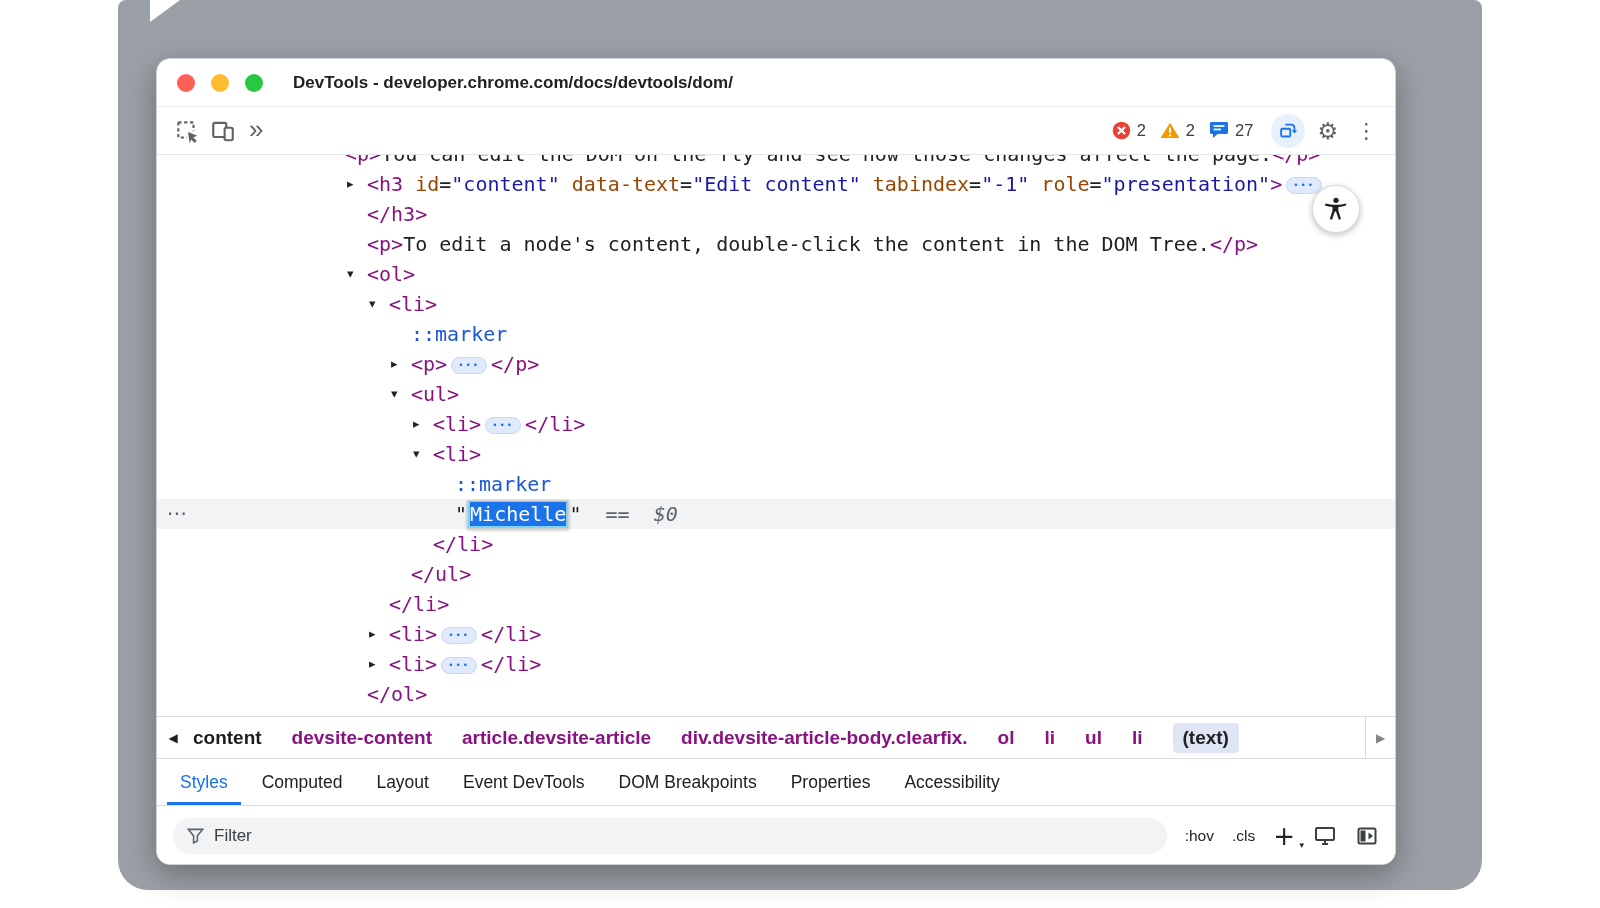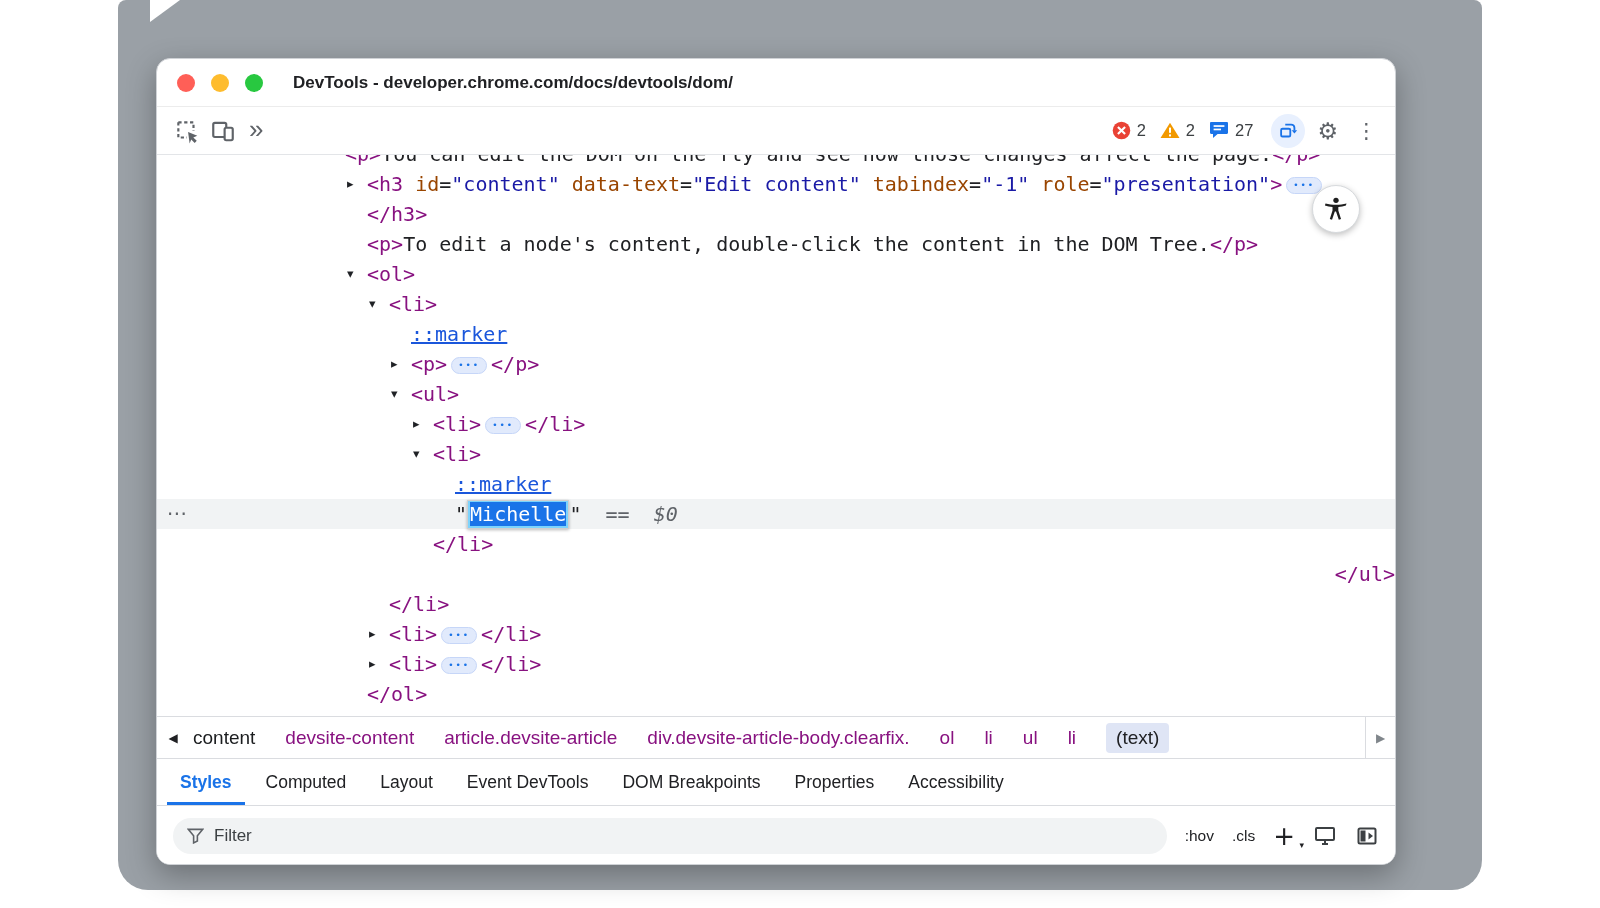--- a/index.html
+++ b/index.html
@@ -56,21 +56,21 @@
   }
   .tree-line { position: relative; height: 30px; white-space: pre; }
   .tree-line.sel { background: var(--row-bg, #f1f3f4); }
   .arrow { position: absolute; top: 0; line-height: 30px; font-size: 13px; color: #1f2125; font-family: "DejaVu Sans", sans-serif; }
   .row-dots { position: absolute; left: 10px; top: 0; line-height: 28px; color: #5f6368; font-size: 20px; font-family: "DejaVu Sans", sans-serif; }
   .sg-tag   { color: var(--tag, #881280); }
   .sg-attr  { color: var(--attr, #994500); }
   .sg-val   { color: var(--val, #1a1aa6); }
   .sg-punct { color: #202124; }
   .sg-text  { color: #202124; }
-  .sg-marker{ color: var(--marker, #1a56db); text-decoration: underline; }
+  .sg-marker{ color: var(--marker, #1a56db); }
   .sg-quote { color: #202124; }
   .sg-eq    { color: #5f6368; }
   .sg-dollar{ color: #5f6368; font-style: italic; }
   .pill {
     display: inline-block; vertical-align: 3px; height: 17px; line-height: 15px;
     padding: 0 6px; margin: 0 4px; border-radius: 9px;
     background: #e1eafc; border: 1px solid #c6d6f8;
     color: var(--accent, #1a73e8); font-size: 9px; letter-spacing: 2px;
     font-family: "DejaVu Sans", sans-serif;
   }
@@ -84,28 +84,28 @@
     position: absolute; left: 1155px; top: 126px; width: 48px; height: 48px;
     border-radius: 50%; background: #fff; border: 1px solid #d7dadd;
     box-shadow: 0 2px 6px rgba(0,0,0,.25);
     display: flex; align-items: center; justify-content: center; z-index: 5;
   }
   
   .crumbs { position: absolute; top: 657px; left: 0; right: 0; height: 42px; border-top: 1px solid #dadce0; display: flex; align-items: center; background: #fff; }
   .crumb-nav { width: 32px; height: 100%; display: flex; align-items: center; justify-content: center; background: none; border: none; font-size: 12px; color: #202124; flex: none; }
   .crumb-nav.next { border-left: 1px solid #dadce0; color: #80868b; width: 30px; }
   .crumb-list { flex: 1; display: flex; align-items: center; gap: 30px; overflow: hidden; font-size: 19px; padding-left: 4px; }
-  .crumb { flex: none; }
+  .crumb { flex: none; font-weight: bold; }
   .crumb.tag { color: var(--tag, #881280); }
   .crumb.plain { color: #1b1d1f; }
   .crumb.current { color: #202124; background: var(--crumb-sel, #dfe5f5); padding: 4px 10px; border-radius: 4px; }
   
   .panel-tabs { position: absolute; top: 699px; left: 0; right: 0; height: 48px; border-top: 1px solid #dadce0; border-bottom: 1px solid #dadce0; display: flex; align-items: center; padding-left: 6px; background: #fff; }
   .ptab { display: flex; align-items: center; height: 100%; padding: 0 17px; font-size: 17.5px; color: #202124; position: relative; }
-  .ptab.active { color: var(--accent, #1a73e8); font-weight: bold; }
+  .ptab.active { color: var(--accent, #1a73e8); }
   .ptab.active::after { content: ""; position: absolute; left: 4px; right: 4px; bottom: 0; height: 3px; background: var(--accent, #1a73e8); }
   
   .styles-toolbar { position: absolute; top: 747px; left: 0; right: 0; height: 60px; display: flex; align-items: center; padding: 0 16px; gap: 18px; background: #fff; }
   .filter-box { flex: 1; height: 36px; border-radius: 18px; background: #f1f3f4; display: flex; align-items: center; padding: 10px 14px; gap: 10px; }
   .filter-text { font-size: 17px; color: #3c4043; }
   .state-label { font-size: 15.5px; color: #202124; flex: none; background: none; border: none; }
   .plus-wrap { position: relative; flex: none; background: none; border: none; }
   .plus-sign { font-size: 26px; color: #202124; line-height: 1; font-family: "DejaVu Sans", sans-serif; }
   .plus-caret { position: absolute; right: -9px; bottom: -1px; font-size: 9px; color: #202124; }
 </style>
@@ -196,21 +196,21 @@
       <div class="tree-line" style="padding-left: 210px;"><span class="arrow" style="left: 190px;">▾</span><span class="sg-tag">&lt;ol&gt;</span></div>
       <div class="tree-line" style="padding-left: 232px;"><span class="arrow" style="left: 212px;">▾</span><span class="sg-tag">&lt;li&gt;</span></div>
       <div class="tree-line" style="padding-left: 254px;"><span class="sg-marker">::marker</span></div>
       <div class="tree-line" style="padding-left: 254px;"><span class="arrow" style="left: 234px;">▸</span><span class="sg-tag">&lt;p&gt;</span><span class="pill">•••</span><span class="sg-tag">&lt;/p&gt;</span></div>
       <div class="tree-line" style="padding-left: 254px;"><span class="arrow" style="left: 234px;">▾</span><span class="sg-tag">&lt;ul&gt;</span></div>
       <div class="tree-line" style="padding-left: 276px;"><span class="arrow" style="left: 256px;">▸</span><span class="sg-tag">&lt;li&gt;</span><span class="pill">•••</span><span class="sg-tag">&lt;/li&gt;</span></div>
       <div class="tree-line" style="padding-left: 276px;"><span class="arrow" style="left: 256px;">▾</span><span class="sg-tag">&lt;li&gt;</span></div>
       <div class="tree-line" style="padding-left: 298px;"><span class="sg-marker">::marker</span></div>
       <div class="tree-line sel" style="padding-left: 298px;"><span class="row-dots">⋯</span><span class="sg-quote">"</span><span class="editbox"><span class="selected">Michelle</span></span><span class="sg-quote">"</span><span class="sg-eq">  ==  </span><span class="sg-dollar">$0</span></div>
       <div class="tree-line" style="padding-left: 276px;"><span class="sg-tag">&lt;/li&gt;</span></div>
-      <div class="tree-line" style="padding-left: 254px; text-align: right;"><span class="sg-tag">&lt;/ul&gt;</span></div>
+      <div class="tree-line" style="padding-left: 254px;"><span class="sg-tag">&lt;/ul&gt;</span></div>
       <div class="tree-line" style="padding-left: 232px;"><span class="sg-tag">&lt;/li&gt;</span></div>
       <div class="tree-line" style="padding-left: 232px;"><span class="arrow" style="left: 212px;">▸</span><span class="sg-tag">&lt;li&gt;</span><span class="pill">•••</span><span class="sg-tag">&lt;/li&gt;</span></div>
       <div class="tree-line" style="padding-left: 232px;"><span class="arrow" style="left: 212px;">▸</span><span class="sg-tag">&lt;li&gt;</span><span class="pill">•••</span><span class="sg-tag">&lt;/li&gt;</span></div>
       <div class="tree-line" style="padding-left: 210px;"><span class="sg-tag">&lt;/ol&gt;</span></div>
       <div class="tree-line" style="padding-left: 210px;"><span class="arrow" style="left: 190px;">▸</span><span class="sg-tag">&lt;h3</span><span class="sg-attr"> id</span><span class="sg-punct">=</span><span class="sg-val">"attributes"</span><span class="sg-attr"> data-text</span><span class="sg-punct">=</span><span class="sg-val">"Edit attributes"</span><span class="sg-attr"> tabindex</span><span class="sg-punct">=</span><span class="sg-val">"-1"</span><span class="sg-attr"> role</span><span class="sg-punct">=</span><span class="sg-val">"presentation"</span><span class="sg-tag">&gt;</span></div>
     </div>
 
   <button class="a11y-fab">
     <svg viewBox="0 0 24 24" width="28" height="28" fill="#1f1f1f">
         <circle cx="12" cy="4.6" r="2.3"></circle>

